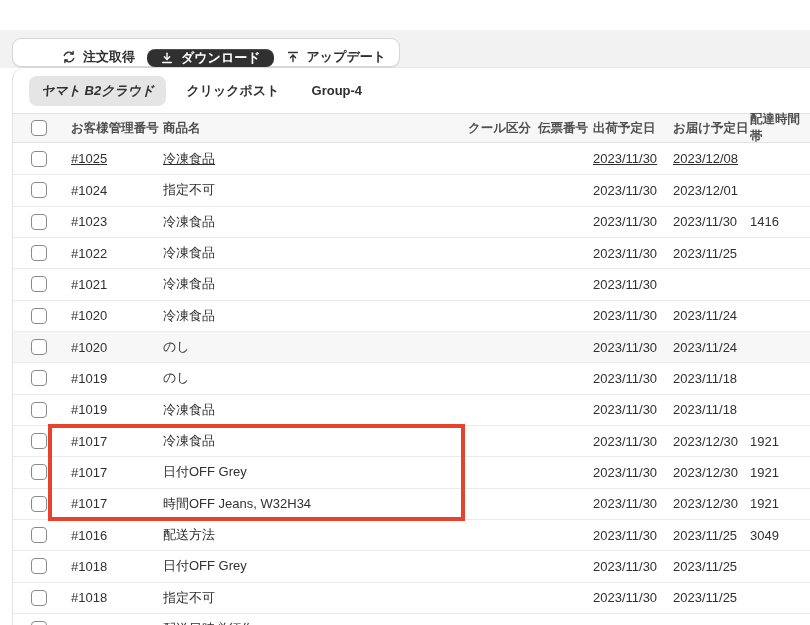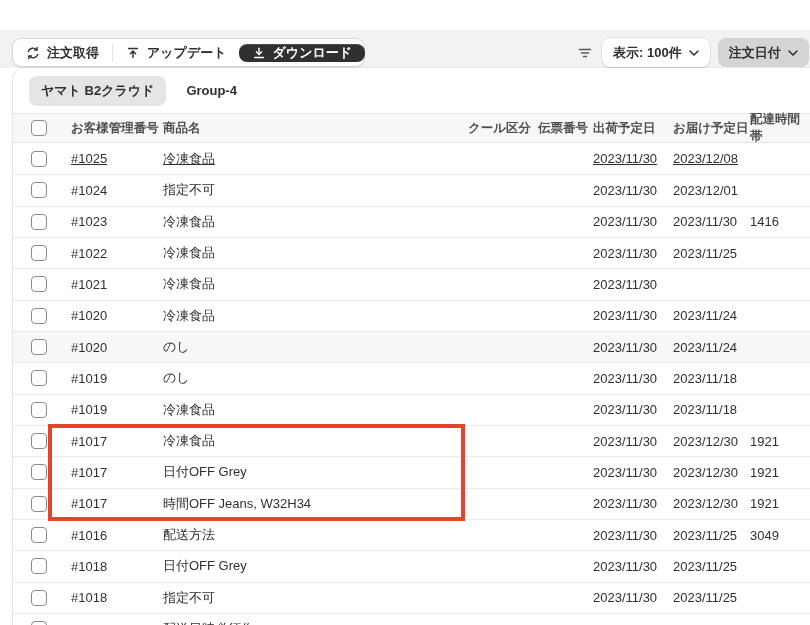--- a/index.html
+++ b/index.html
@@ -4,23 +4,23 @@
 <style>
   * { margin:0; padding:0; box-sizing:border-box; }
   html,body { width:810px; height:625px; overflow:hidden; background:#ffffff;
     font-family:"Liberation Sans","DejaVu Sans",sans-serif; }
   .screen { position:relative; width:810px; height:625px; background:#ffffff; overflow:hidden; }
 
   
   .toolbar-band { position:absolute; top:30px; left:0; width:810px; height:38px; background:#f2f2f2; }
 
   
-  .btn-group { position:absolute; top:8px; left:12px; height:29px; display:flex; align-items:center;
+  .btn-group { position:absolute; top:8px; left:12px; height:29px; display:flex; align-items:flex-end;
     background:#ffffff; border:1px solid #d6d6d6; border-radius:9px;
-    box-shadow:0 1px 1px rgba(0,0,0,.08); overflow:visible; }
+    box-shadow:0 1px 1px rgba(0,0,0,.08); overflow:visible;padding-left:36px; }
   .seg { display:flex; align-items:center; gap:7px; padding:0 13px; font-size:13px; font-weight:600;
     color:#303030; cursor:pointer; white-space:nowrap; background:transparent; border:none; }
   .seg + .seg { border-left:1px solid #e3e3e3; }
   .seg.dark { background:#303030; color:#ffffff; border-radius:8px; margin:-1px; border-left:none;
     box-shadow:inset 0 1px 0 rgba(255,255,255,.15); }
   .seg.dark + .seg { border-left:none; }
 
   
   .right-controls { position:absolute; top:8px; left:576px; height:29px; display:flex; align-items:center; gap:8px; }
   .icon-btn { width:18px; height:18px; display:flex; align-items:center; justify-content:center; cursor:pointer; }
@@ -29,21 +29,21 @@
     box-shadow:0 1px 1px rgba(0,0,0,.12), 0 0 0 1px rgba(0,0,0,.06); cursor:pointer; white-space:nowrap; }
   .pill-btn.active { background:#d4d4d4; box-shadow:none; }
 
   
   .card { position:absolute; top:68px; left:12px; width:798px; height:557px; background:#ffffff;
     border-left:1px solid #e3e3e3; border-top-left-radius:12px; box-shadow:0 -1px 0 rgba(0,0,0,.04); }
 
   .tabs { height:45px; display:flex; align-items:center; gap:8px; padding-left:16px; }
   .tab { padding:6px 12px; font-size:13px; font-weight:600; color:#303030; border-radius:8px;
     cursor:pointer; white-space:nowrap; background:transparent; border:none; }
-  .tab.selected { background:#e5e5e5; }
+  .tab.selected { background:#e5e5e5;font-style:italic; }
 
   .thead { height:30px; display:flex; align-items:center; background:#f7f7f7;
     border-top:1px solid #e3e3e3; border-bottom:1px solid #e3e3e3;
     font-size:12.5px; font-weight:600; color:#4f4f4f; }
   .row { height:31.33px; display:flex; align-items:center; font-size:13px; color:#303030;
     background:#ffffff; cursor:pointer; }
   .row + .row { border-top:1px solid #ebebeb; }
   .rows .row:first-child { border-top:none;text-decoration:underline; }
   .row.shaded { background:#f7f7f7; }
 
@@ -79,74 +79,49 @@
         <span class="icon">
           <svg width="14" height="14" viewBox="0 0 16 16" fill="none" stroke="#303030" stroke-width="1.6" stroke-linecap="round" stroke-linejoin="round">
             <path d="M2.6 6.4a5.8 5.8 0 0 1 9.7-2.1"></path>
               <path d="M12.7 1.6v2.9H9.8"></path>
             <path d="M13.4 9.6a5.8 5.8 0 0 1-9.7 2.1"></path>
               <path d="M3.3 14.4v-2.9h2.9"></path>
           </svg>
         </span>
         <span>注文取得</span>
       </button>
+      <button class="seg dark">
+        <span class="icon">
+          <svg width="14" height="14" viewBox="0 0 16 16" fill="none" stroke="#ffffff" stroke-width="1.6" stroke-linecap="round" stroke-linejoin="round">
+            <path d="M8 2.5v7"></path>
+              <path d="M5 6.7 8 9.7l3-3"></path>
+              <path d="M3 13.2h10"></path>
+          </svg>
+        </span>
+        <span>ダウンロード</span>
+      </button>
       <button class="seg">
         <span class="icon">
           <svg width="14" height="14" viewBox="0 0 16 16" fill="none" stroke="#303030" stroke-width="1.6" stroke-linecap="round" stroke-linejoin="round">
             <path d="M3 2.8h10"></path>
               <path d="M8 13.2V6"></path>
               <path d="M5 8.8l3-3 3 3"></path>
           </svg>
         </span>
         <span>アップデート</span>
       </button>
-      <button class="seg dark">
-        <span class="icon">
-          <svg width="14" height="14" viewBox="0 0 16 16" fill="none" stroke="#ffffff" stroke-width="1.6" stroke-linecap="round" stroke-linejoin="round">
-            <path d="M8 2.5v7"></path>
-              <path d="M5 6.7 8 9.7l3-3"></path>
-              <path d="M3 13.2h10"></path>
-          </svg>
-        </span>
-        <span>ダウンロード</span>
-      </button>
     </div>
 
-    <div class="right-controls">
-      <div class="icon-btn">
-        <svg width="16" height="16" viewBox="0 0 16 16" fill="none" stroke="#5c5c5c" stroke-width="1.5" stroke-linecap="round">
-          <path d="M2.5 4.5h11"></path>
-            <path d="M4.5 8h7"></path>
-            <path d="M6.5 11.5h3"></path>
-        </svg>
-      </div>
-      <button class="pill-btn">
-        <span>表示: 100件</span>
-        <span class="icon">
-          <svg width="10" height="6" viewBox="0 0 10 6" fill="none" stroke="#303030" stroke-width="1.5" stroke-linecap="round">
-              <path d="M1 1l4 4 4-4"></path>
-            </svg>
-        </span>
-      </button>
-      <button class="pill-btn active">
-        <span>注文日付</span>
-        <span class="icon">
-          <svg width="10" height="6" viewBox="0 0 10 6" fill="none" stroke="#303030" stroke-width="1.5" stroke-linecap="round">
-              <path d="M1 1l4 4 4-4"></path>
-            </svg>
-        </span>
-      </button>
-
-    </div>
   </div>
 
   <div class="card">
 
     <div class="tabs">
       <button class="tab selected">ヤマト B2クラウド</button>
+      <button class="tab">クリックポスト</button>
       <button class="tab">Group-4</button>
     </div>
 
     <div class="thead">
       <div class="c-pad"></div>
       <div class="c-check">
           <div class="checkbox"></div>
         </div>
       <div class="c-gap"></div>
       <div class="c-order">お客様管理番号</div>

